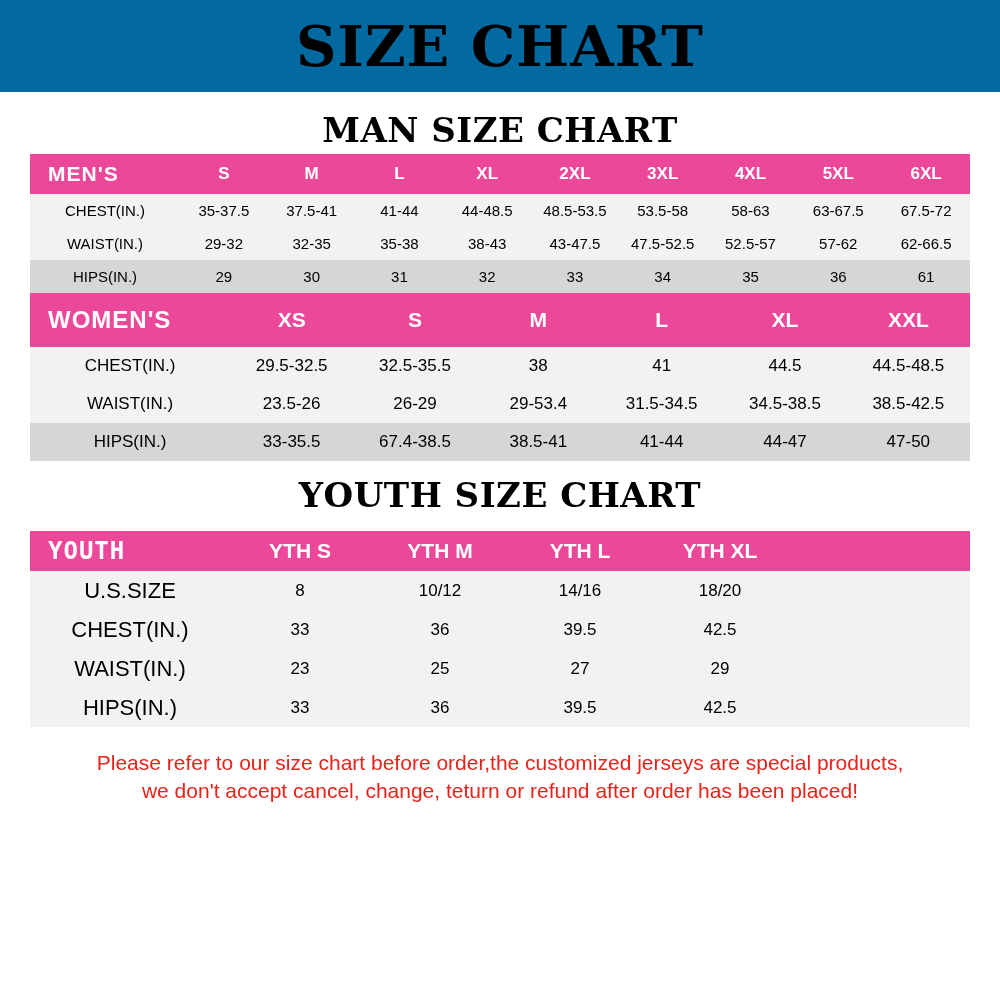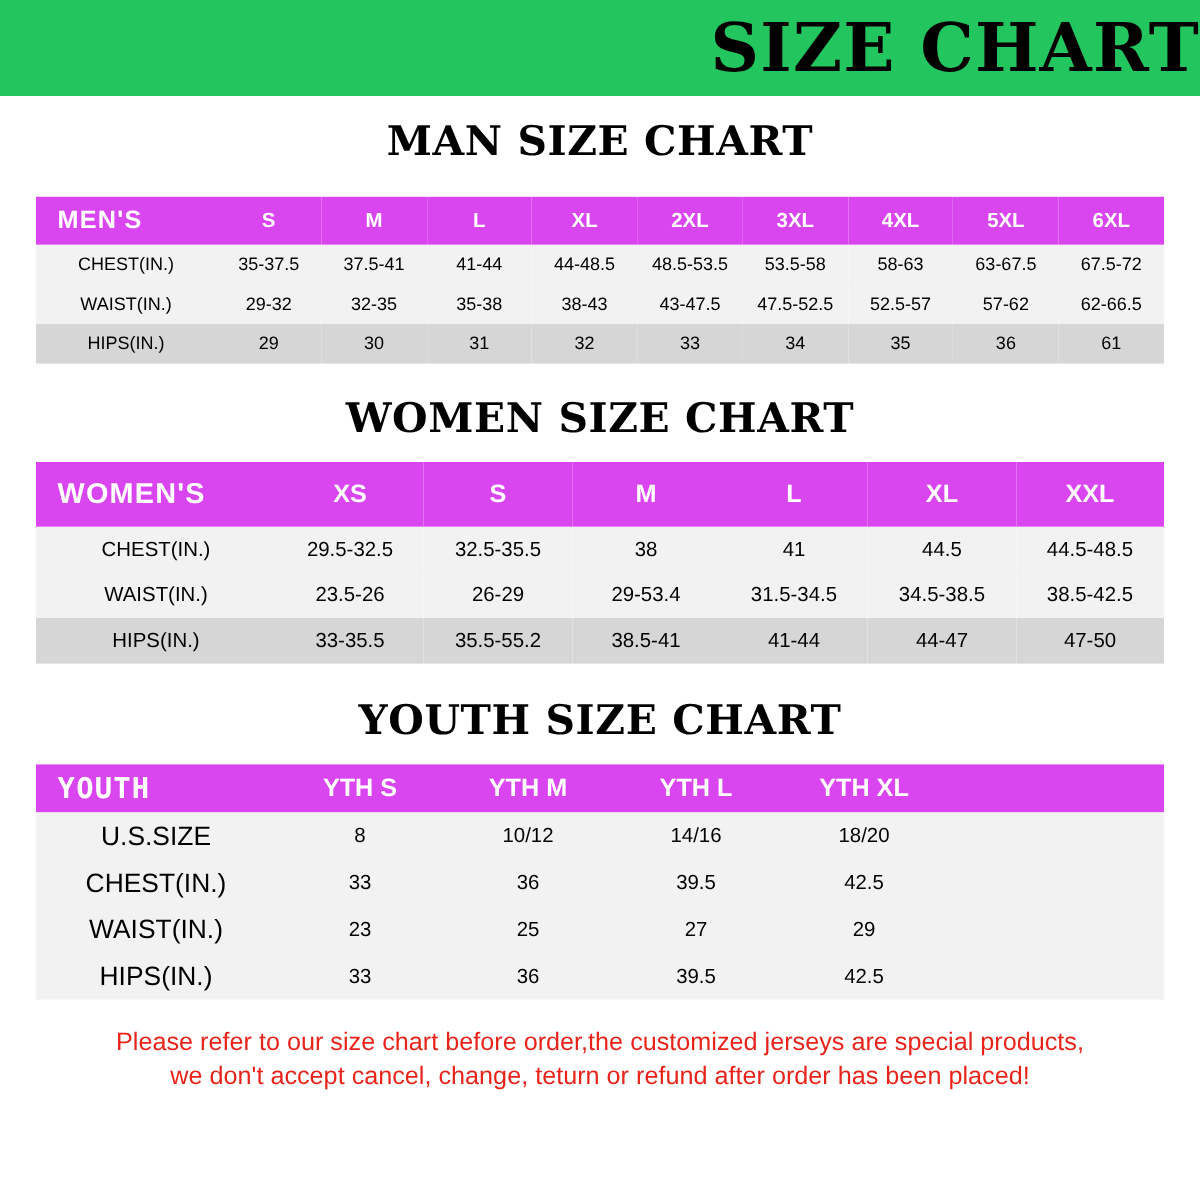--- a/index.html
+++ b/index.html
@@ -15,63 +15,63 @@
     width: 1000px;
     height: 1000px;
     position: relative;
     background: #ffffff;
     overflow: hidden;
   }
 
   
   .banner {
     width: 100%;
-    height: 80px;
-    background: #22c55e;
+    height: 92px;
+    background: #0369a1;
     display: flex;
     align-items: center;
-    justify-content: flex-end;
+    justify-content: center;
   }
   .banner-title {
     font-family: "DejaVu Serif", serif;
     font-weight: bold;
     font-size: 56px;
     letter-spacing: 1px;
     color: #000000;
     line-height: 1;
     text-align: center;
   }
 
   
   .section-title {
     text-align: center;
     font-family: "DejaVu Serif", serif;
     font-weight: bold;
     color: #000000;
     letter-spacing: 0.5px;
   }
-  .title-man   { font-size: 34px; margin-top: 18px; margin-bottom: 26px; }
+  .title-man   { font-size: 34px; margin-top: 18px; margin-bottom: 4px; }
   .title-women { font-size: 34px; margin-top: 26px; margin-bottom: 16px; }
-  .title-youth { font-size: 34px; margin-top: 28px; margin-bottom: 16px; }
+  .title-youth { font-size: 34px; margin-top: 14px; margin-bottom: 16px; }
 
   
   .tbl-wrap { padding: 0 30px; }
   table.size {
     width: 940px;
     border-collapse: collapse;
     table-layout: fixed;
     margin: 0 auto;
   }
   table.size th, table.size td {
     text-align: center;
     vertical-align: middle;
     font-family: "Liberation Sans", sans-serif;
   }
   
-  table.size thead tr { background: #d946ef; }
+  table.size thead tr { background: #ec4899; }
   table.size thead th {
     color: #ffffff;
     font-weight: bold;
   }
   table.size thead th.corner {
     text-align: left;
     padding-left: 18px;
     letter-spacing: 1px;
   }
   
@@ -172,21 +172,20 @@
           <td>33</td>
           <td>34</td>
           <td>35</td>
           <td>36</td>
           <td>61</td>
         </tr>
       </tbody>
     </table>
   </div>
 
-  <div class="section-title title-women">WOMEN SIZE CHART</div>
   <div class="tbl-wrap">
     <table class="size" id="women-table">
       <thead>
         <tr>
           <th class="corner" style="width:200px">WOMEN'S</th>
           <th>XS</th>
           <th>S</th>
           <th>M</th>
           <th>L</th>
           <th>XL</th>
@@ -208,21 +207,21 @@
           <td>23.5-26</td>
           <td>26-29</td>
           <td>29-53.4</td>
           <td>31.5-34.5</td>
           <td>34.5-38.5</td>
           <td>38.5-42.5</td>
         </tr>
         <tr class="row-dark">
           <td class="rowlabel">HIPS(IN.)</td>
           <td>33-35.5</td>
-          <td>35.5-55.2</td>
+          <td>67.4-38.5</td>
           <td>38.5-41</td>
           <td>41-44</td>
           <td>44-47</td>
           <td>47-50</td>
         </tr>
       </tbody>
     </table>
   </div>
 
   <div class="section-title title-youth">YOUTH SIZE CHART</div>

